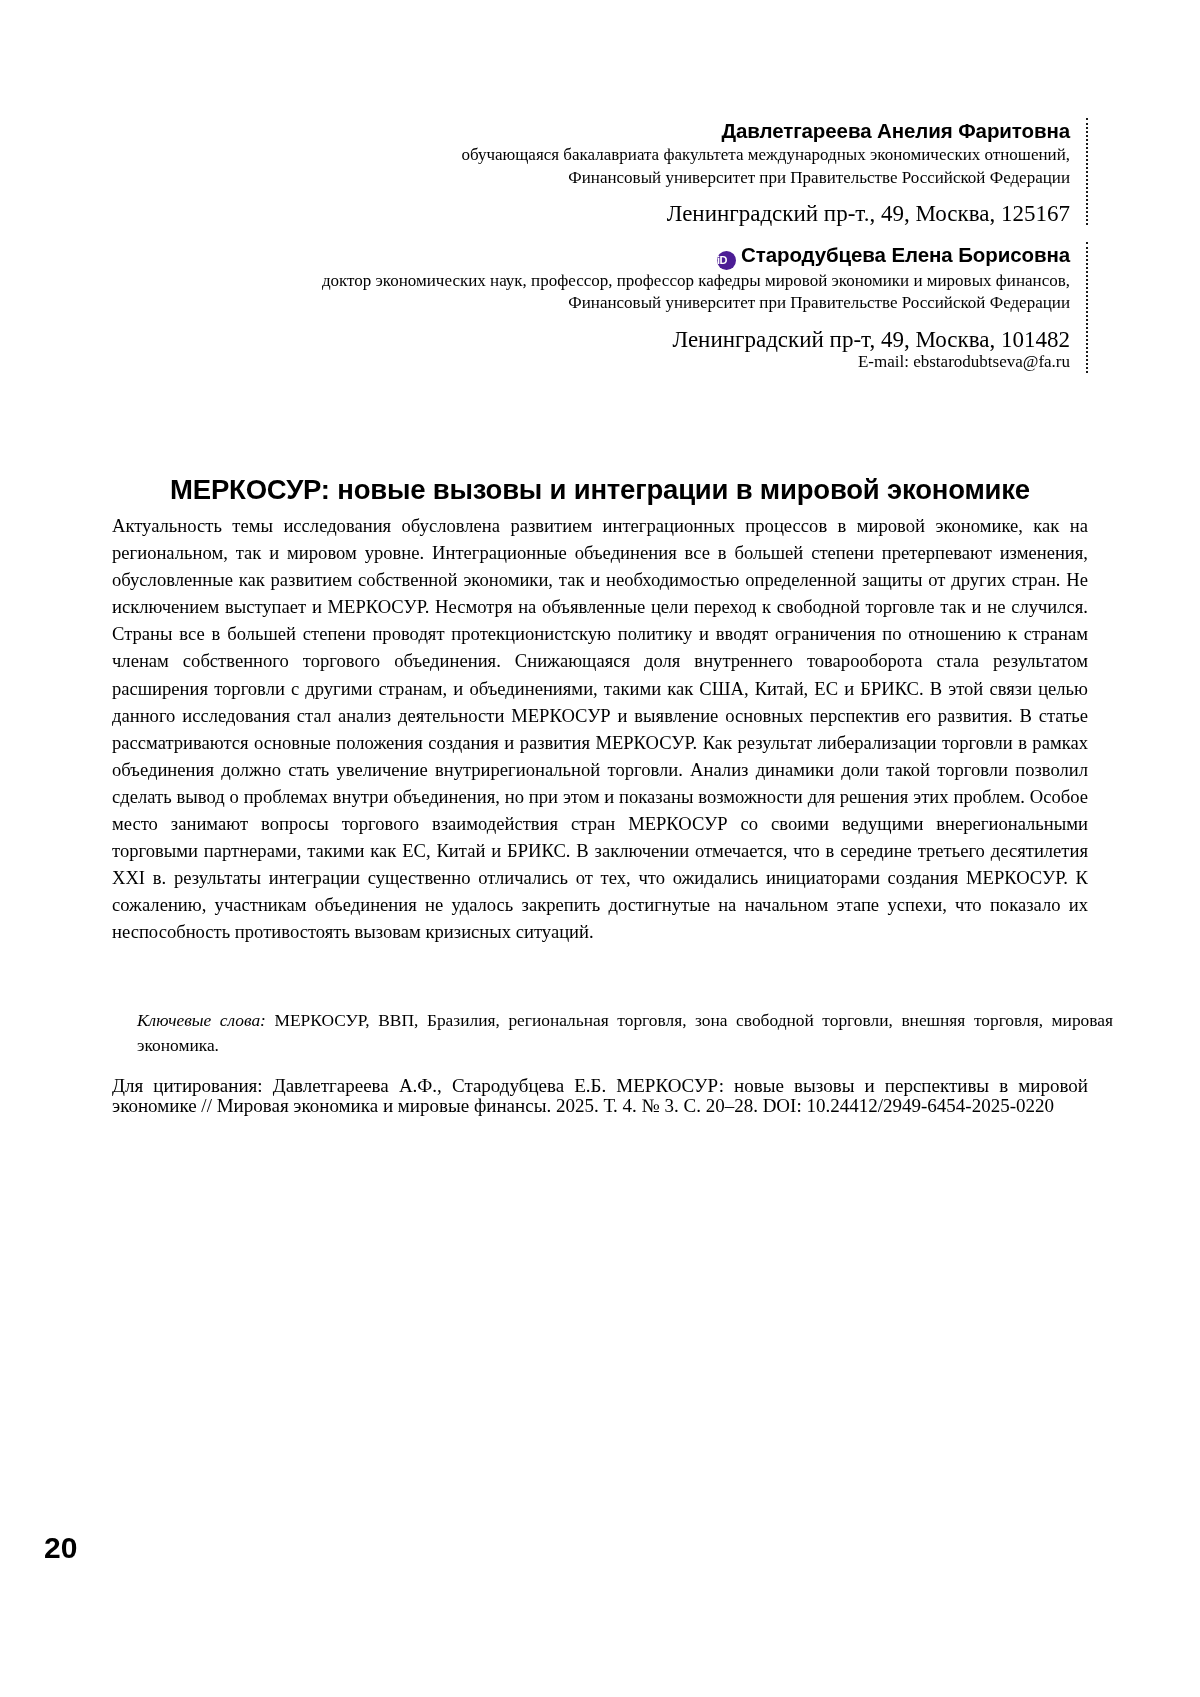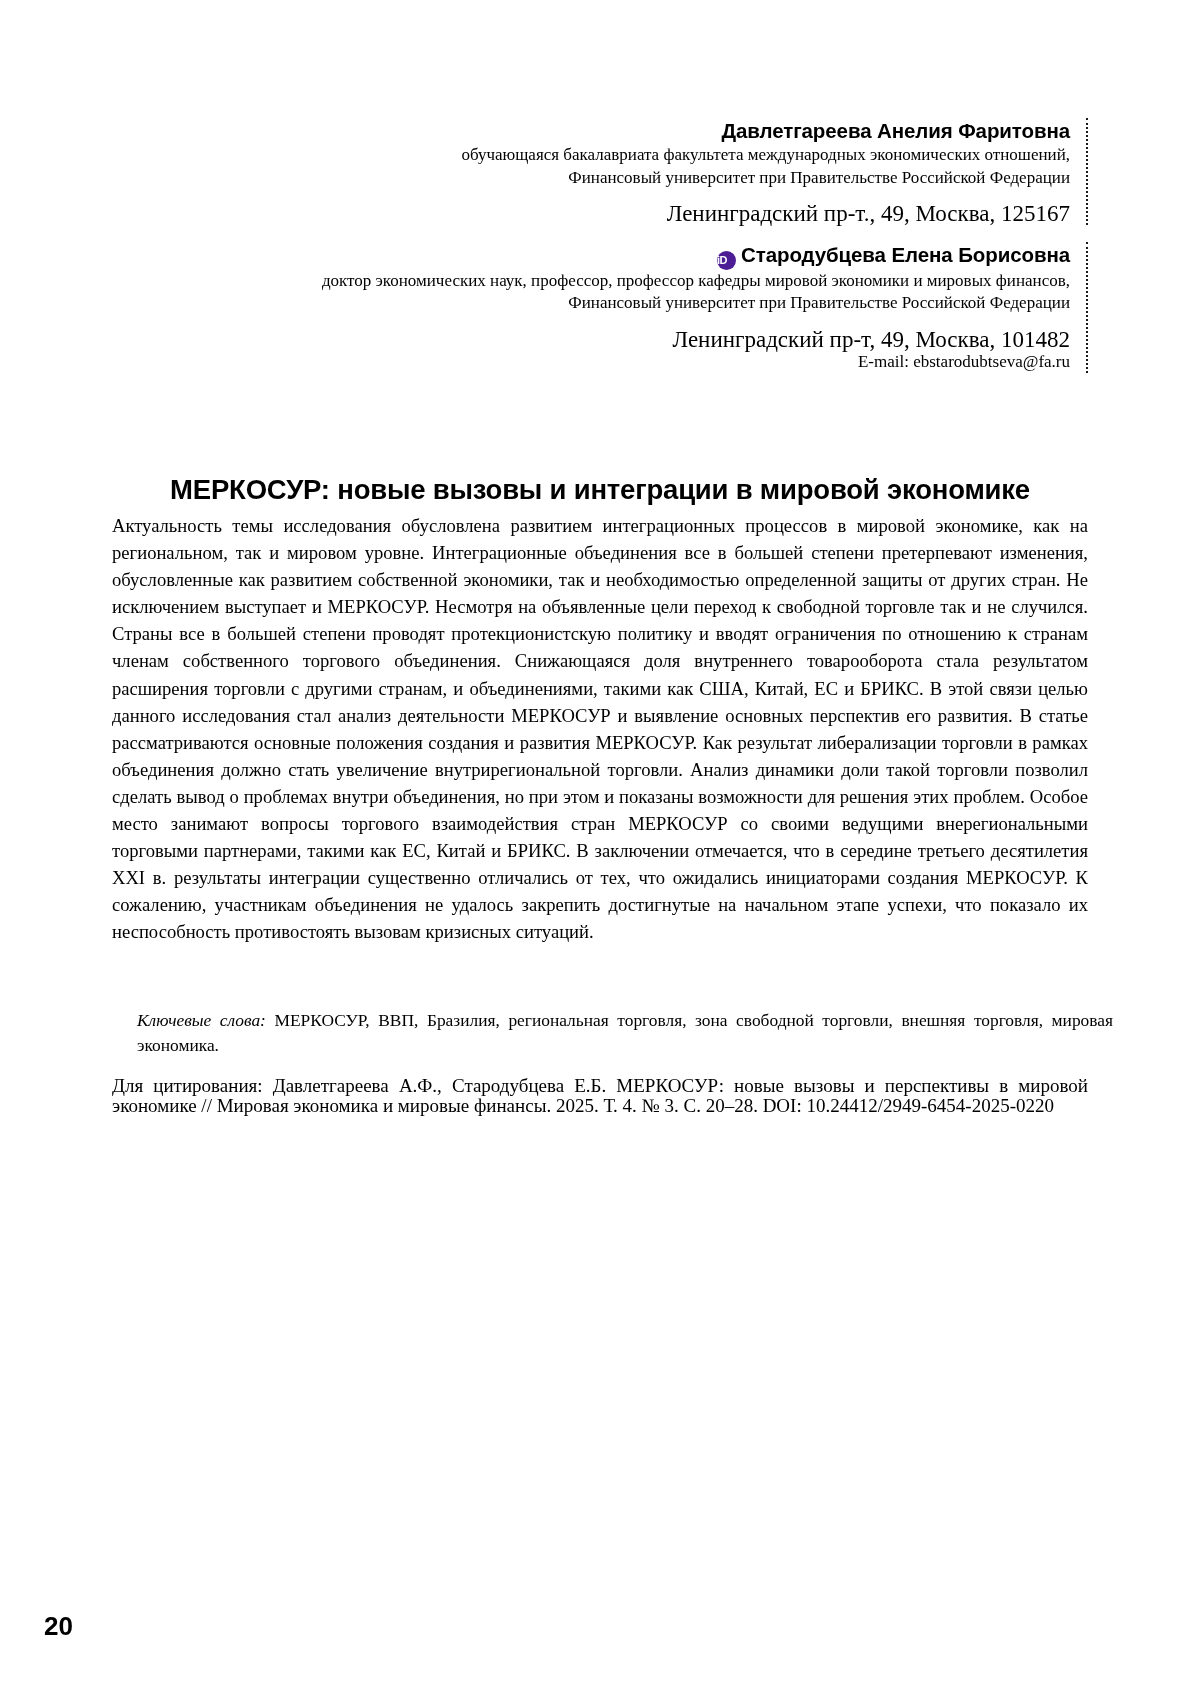--- a/index.html
+++ b/index.html
@@ -123,24 +123,24 @@
     top: 1076px;
     width: 976px;
     font-size: 19px;
     line-height: 20px;
     text-align: justify;
   }
 
   .page-number {
     position: absolute;
     left: 44px;
-    top: 1611px;
+    top: 1531px;
     font-family: "Liberation Sans", sans-serif;
     font-weight: bold;
-    font-size: 26px;
+    font-size: 30px;
   }
 </style>
 </head>
 <body>
 
 <div class="page">
 
   <div class="authors">
 
     <div class="author-group">

